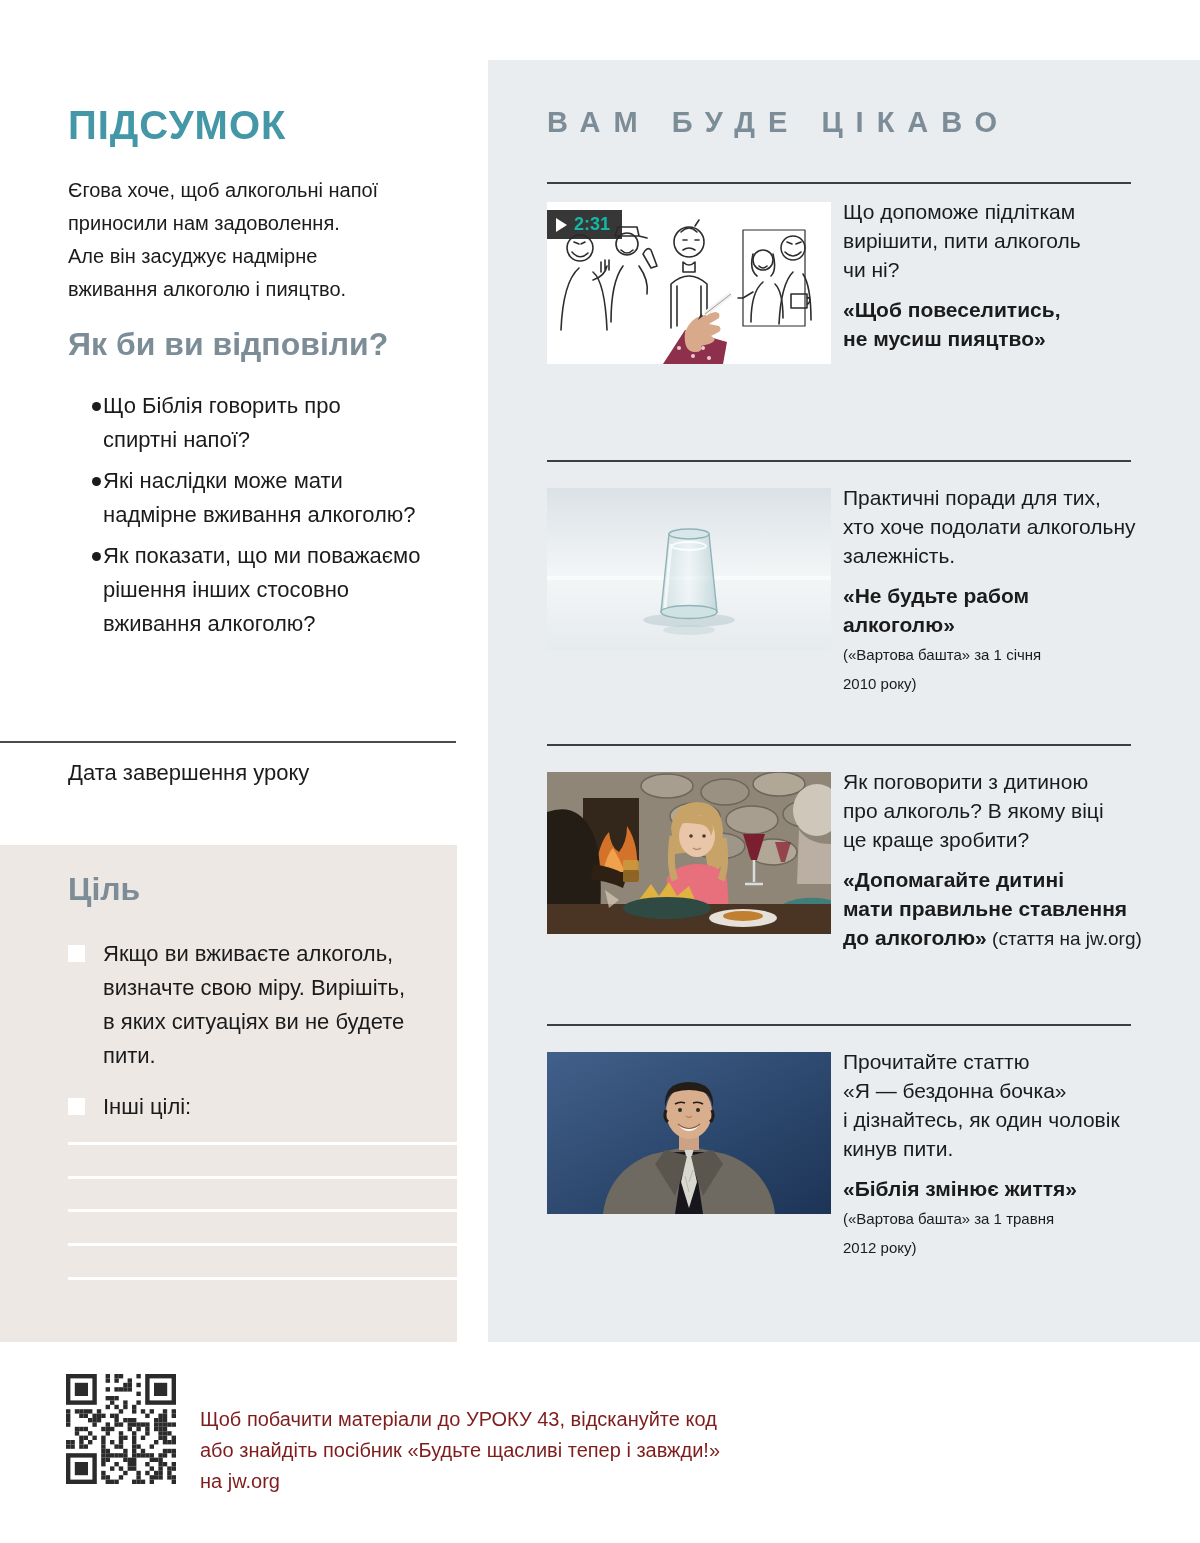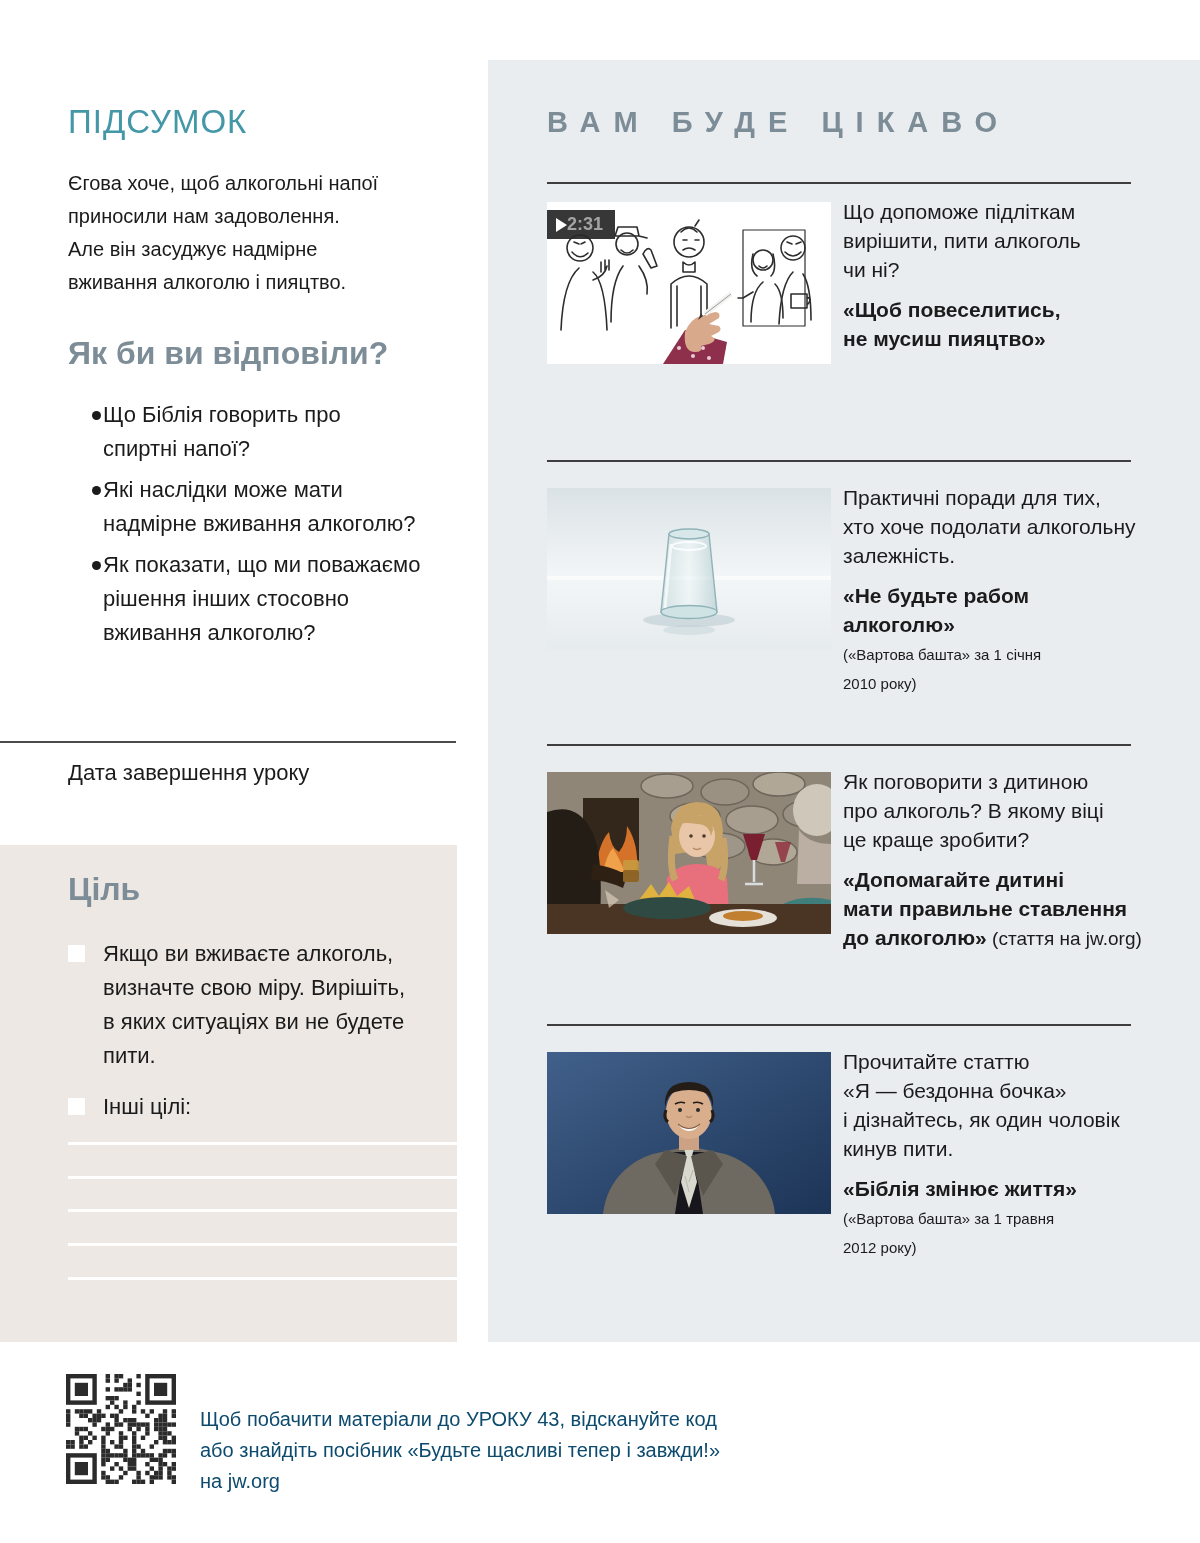--- a/index.html
+++ b/index.html
@@ -6,24 +6,24 @@
   html,body { margin:0; padding:0; }
   body {
     width:1200px; height:1543px; position:relative; background:#ffffff;
     font-family:"Liberation Sans", sans-serif; color:#1b1b1b;
     overflow:hidden;
   }
   .pre { white-space: pre-line; }
 
   
   .left-col { position:absolute; left:68px; top:103px; width:396px; }
-  .h-teal { font-size:33px; font-weight:normal; color:#4397a7; letter-spacing:1px; margin:0; }
+  .h-teal { font-size:40px; font-weight:bold; color:#4397a7; letter-spacing:1px; margin:0; }
   .h-gray { font-size:32px; font-weight:bold; color:#7d8d98; margin:0; }
   .summary-body { font-size:20px; line-height:33px; margin:26px 0 0; }
-  .questions-title { margin-top:36px; }
+  .questions-title { margin-top:20px; }
   .q-list { list-style:none; margin:26px 0 0 24px; padding:0; }
   .q-list li { display:flex; gap:2px; font-size:22px; line-height:34px; margin-bottom:7px; }
   .dot { width:9px; height:9px; border-radius:50%; background:#1b1b1b; flex:none; margin-top:13px; }
 
   .date-line { position:absolute; left:0; top:741px; width:456px; height:2px; background:#4b4b4b; }
   .date-label { position:absolute; left:68px; top:760px; font-size:22px; }
 
   
   .goal-box { position:absolute; left:0; top:845px; width:457px; height:497px; background:#ede8e4; }
   .goal-title { position:absolute; left:68px; top:26px; }
@@ -33,35 +33,35 @@
   .checkbox { width:17px; height:17px; background:#ffffff; flex:none; margin-top:8px; }
   .write-line { position:absolute; left:68px; right:0; height:3px; background:#ffffff; }
 
   
   .panel { position:absolute; left:488px; top:60px; width:712px; height:1282px; background:#e9edf0; }
   .panel-title { position:absolute; left:59px; top:46px; font-size:29px; font-weight:bold;
                  letter-spacing:13px; color:#7d8d98; margin:0; white-space:nowrap; }
   .rule { position:absolute; left:59px; width:584px; height:2px; background:#3e3e3e; }
   .thumb { position:absolute; left:59px; width:284px; height:162px; overflow:hidden; background:#fff; }
   .thumb svg { display:block; width:284px; height:162px; }
-  .badge { position:absolute; left:0; top:8px; display:flex; align-items:center; 
-           background:rgba(40,40,40,.93); color:#a3a3a3; font-size:18px; font-weight:bold;
+  .badge { position:absolute; left:0; top:8px; display:flex; align-items:center; gap:7px;
+           background:rgba(40,40,40,.93); color:#14b8a6; font-size:18px; font-weight:bold;
            padding:4px 12px 4px 9px; }
   .play-tri { width:0; height:0; border-left:11px solid #fff; border-top:7px solid transparent;
               border-bottom:7px solid transparent; }
   .sec-text { position:absolute; left:355px; width:300px; }
   .desc { font-size:21px; line-height:29px; margin:0 0 11px; }
   .sec-title { font-size:21px; line-height:29px; font-weight:bold; margin:0; }
   .source { font-size:15px; line-height:29px; margin:1px 0 0; font-weight:normal; }
   .source-inline { font-size:19px; font-weight:normal; }
 
   
   .qr { position:absolute; left:66px; top:1374px; width:110px; height:110px; }
   .caption { position:absolute; left:200px; top:1404px; width:560px;
-             font-size:20px; line-height:31px; color:#0c4a6e; margin:0; }
+             font-size:20px; line-height:31px; color:#7f1d1d; margin:0; }
 </style>
 </head>
 <body>
 
 <div>
 
   <section class="left-col">
     <h1 class="h-teal">ПІДСУМОК</h1>
     <p class="summary-body pre">Єгова хоче, щоб алкогольні напої
 приносили нам задоволення.

